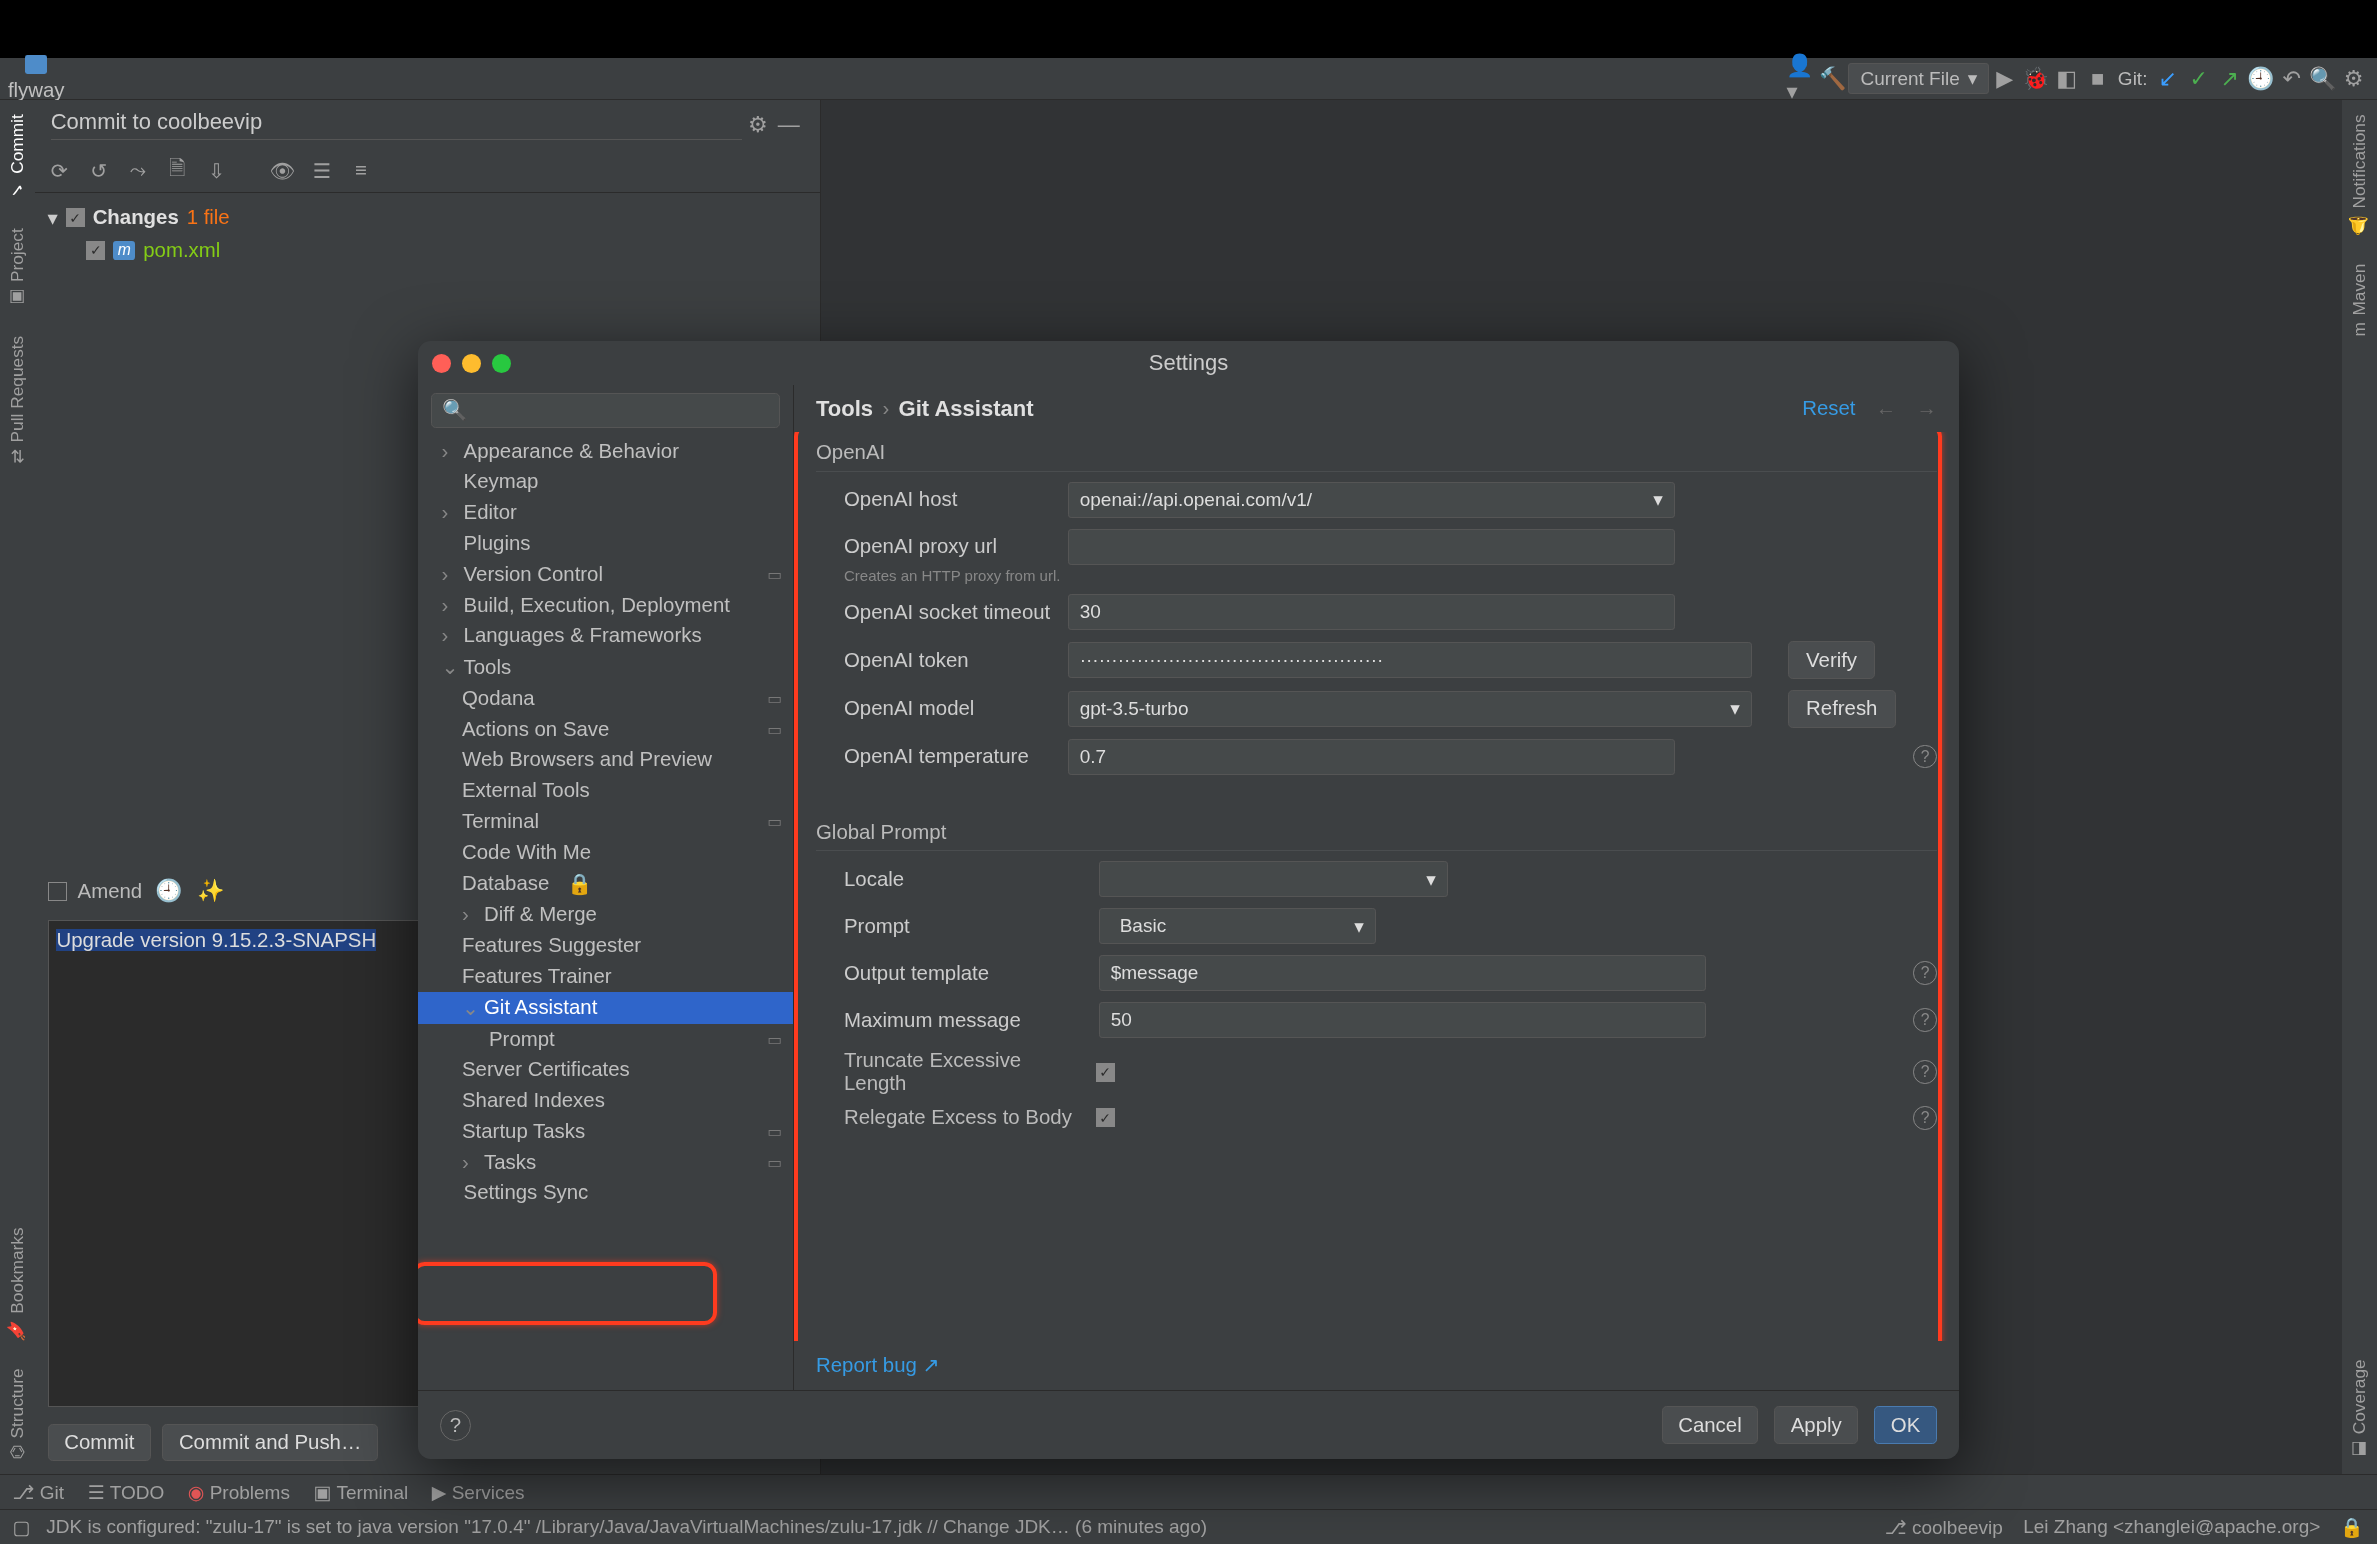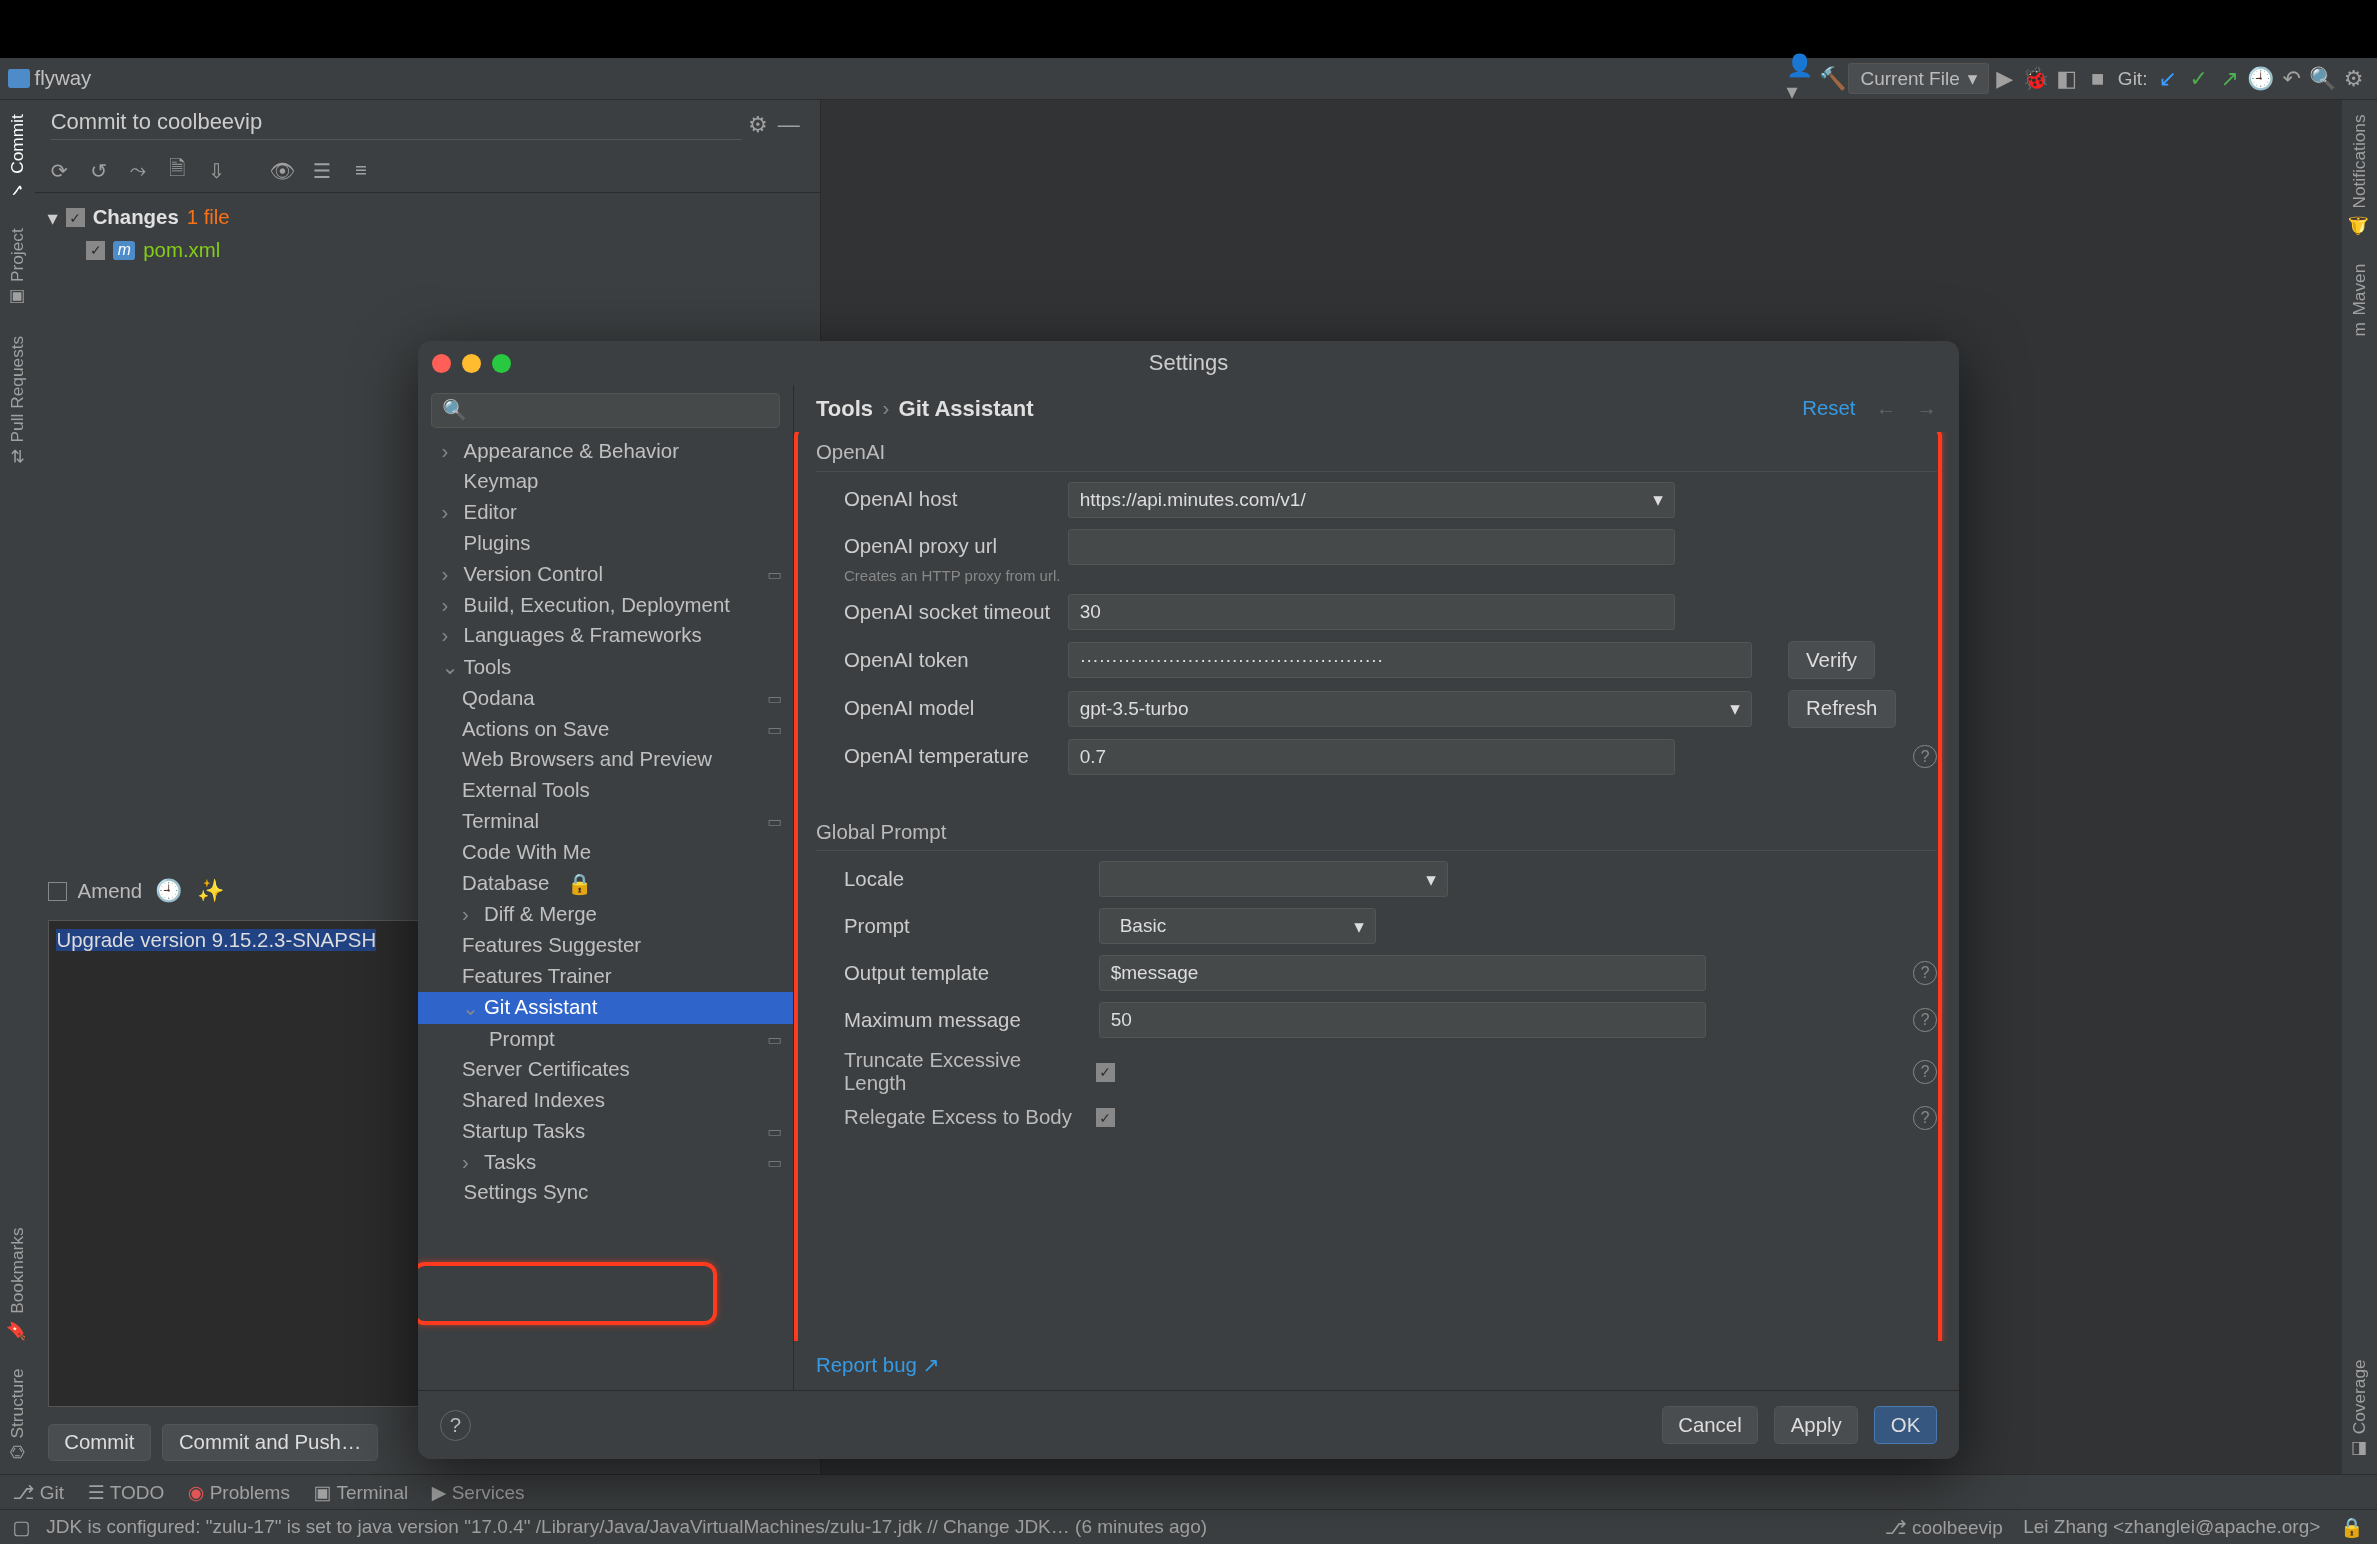--- a/index.html
+++ b/index.html
@@ -2,21 +2,21 @@
 <html style="font-size:12.6px"><head>
 <meta charset="utf-8">
 <style>
 * { box-sizing: border-box; margin: 0; padding: 0; font-family: -apple-system, "Segoe UI", Arial, sans-serif; }
 html, body { width: 2377px; height: 1544px; background: #000; transform-origin: top left; }
 .app { width: 100%; height: 100%; display: flex; flex-direction: column; font-size: 20.4px; color: #bbb; }
 .black-bar { height: 58px; background: #000; }
 
 
 .top-toolbar { height: 42px; background: #3c3f41; display: flex; align-items: center; padding: 0 7.9px; border-bottom: 0.8px solid #2b2b2b; }
-.proj-name { color: #c0c0c0; font-size: 20.4px; display: flex; align-items: center; gap: 4.7px; }
+.proj-name { color: #c0c0c0; font-size: 20.4px; display: flex; align-items: center; gap: 4.7px; flex-direction: column; }
 .folder-icon { width: 22px; height: 19px; background: #4e8cc9; border-radius: 2.4px; position: relative; }
 .spacer { flex: 1; }
 .tb-icon { width: 31px; height: 31px; display: flex; align-items: center; justify-content: center; color: #a0a0a0; font-size: 22px; }
 .run-select { background: #4a4d4f; border: 0.8px solid #555; border-radius: 3.1px; padding: 3.1px 11px; color: #bbb; font-size: 19px; display: flex; align-items: center; gap: 7.9px; }
 .git-label { color: #bbb; font-size: 19px; margin: 0 4.7px; }
 .green-ic { color: #4caf50; }
 .blue-ic { color: #3b9eff; }
 
 
 .main-row { flex: 1; display: flex; background: #2b2b2b; position: relative; }
@@ -347,21 +347,21 @@
           </div>
 
           <div class="form-area" style="position:relative">
             <div class="hl-box hl-main"></div>
 
             <div class="section-h">OpenAI</div>
 
             <div class="form-row">
               <div class="f-label">OpenAI host</div>
               <div class="f-input w1 f-select">
-                  <span>https://api.minutes.com/v1/</span>
+                  <span>openai://api.openai.com/v1/</span>
                   <span>▾</span>
                 </div>
             </div>
             <div class="form-row">
               <div class="f-label">OpenAI proxy url</div>
               <input class="f-input w1" value="" style="">
             </div>
             <div class="hint">Creates an HTTP proxy from url.</div>
             <div class="form-row">
               <div class="f-label">OpenAI socket timeout</div>

